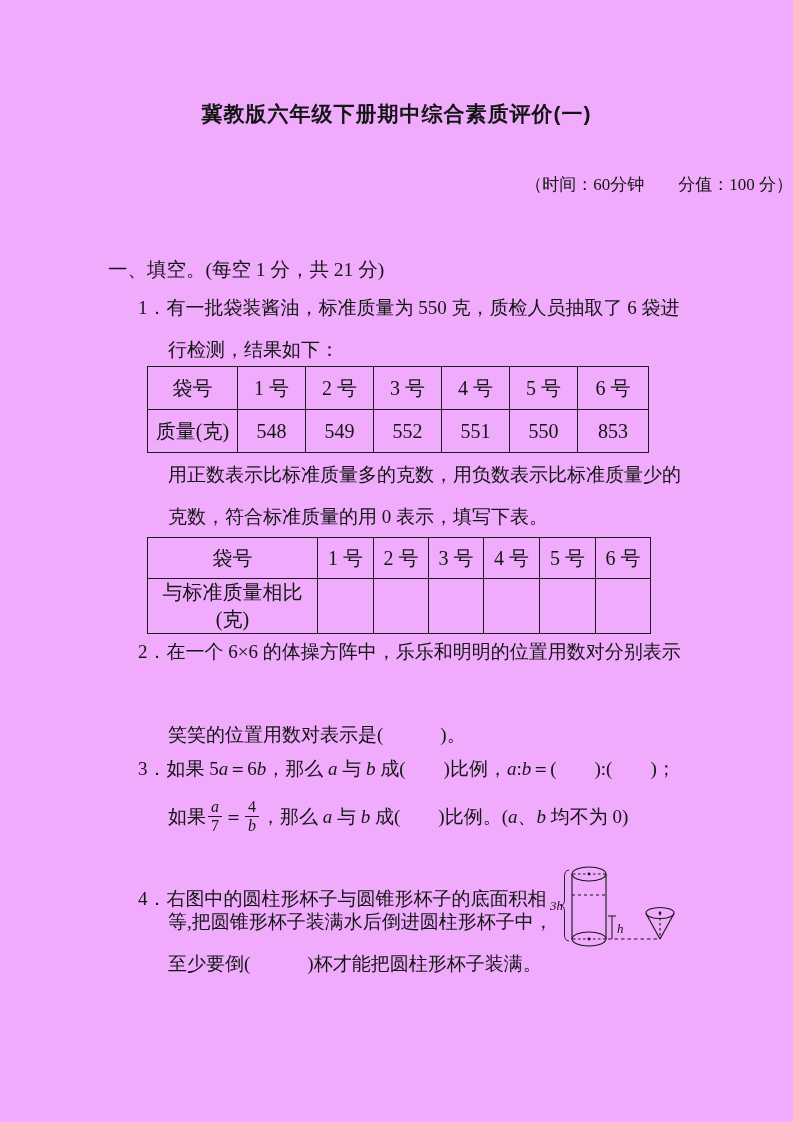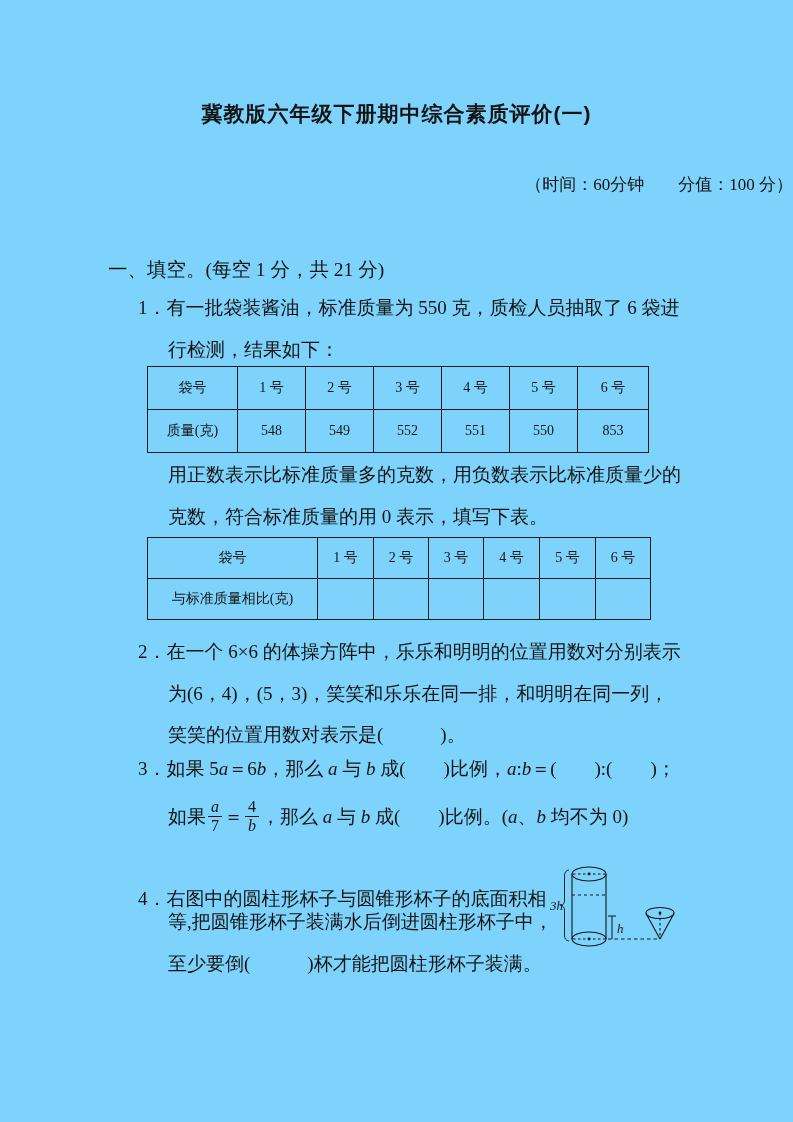--- a/index.html
+++ b/index.html
@@ -1,40 +1,40 @@
 <!DOCTYPE html>
 <html><head>
 <meta charset="utf-8">
 <style>
   html,body { margin:0; padding:0; background:#ffffff; }
   .page {
     position:relative;
     width:793px; height:1122px;
-    background:#7dd3fc;
+    background:#f0abfc;
     font-family:"Liberation Serif", "DejaVu Serif", serif;
     color:#141414;
     overflow:hidden;
   }
   .abs { position:absolute; white-space:pre; }
   .doc-title {
     left:0; right:0; top:100px;
     text-align:center;
     font-family:"Liberation Sans", "DejaVu Sans", sans-serif;
     font-weight:bold;
     font-size:21px;
     letter-spacing:1px;
   }
   .doc-meta { left:0; right:0; top:173px; text-align:right; font-size:17px; }
   .sec-heading { left:108px; top:256px; font-size:19.5px; }
   .q-line { font-size:19px; line-height:24px; }
   .paper-table {
     position:absolute;
     border-collapse:collapse;
     table-layout:fixed;
-    font-size:14px;
+    font-size:20px;
   }
   .paper-table td {
     border:1.4px solid #1c1c1c;
     text-align:center;
     vertical-align:middle;
     padding:0;
     overflow:hidden;
   }
   .t1 td { height:42px; }
   .t2 td { height:40px; }
@@ -128,21 +128,20 @@
       <td></td>
       <td></td>
       <td></td>
       <td></td>
       <td></td>
     </tr>
   </tbody>
     </table>
 
   <div class="abs q-line" style="left:138px; top:640px;">2．在一个 6×6 的体操方阵中，乐乐和明明的位置用数对分别表示</div>
-  <div class="abs q-line" style="left:168px; top:682px;">为(6，4)，(5，3)，笑笑和乐乐在同一排，和明明在同一列，</div>
   <div class="abs q-line" style="left:168px; top:723px;">笑笑的位置用数对表示是(　　　)。</div>
 
   <div class="abs q-line" style="left:138px; top:757px;">3．如果 5<span class="var">a</span>＝6<span class="var">b</span>，那么 <span class="var">a</span> 与 <span class="var">b</span> 成(　　)比例，<span class="var">a</span>:<span class="var">b</span>＝(　　):(　　)；</div>
   <div class="abs q-line" style="left:168px; top:800px;">如果<span class="frac"><span class="fnum var">a</span><span class="fden">7</span></span>＝<span class="frac"><span class="fnum">4</span><span class="fden var">b</span></span>，那么 <span class="var">a</span> 与 <span class="var">b</span> 成(　　)比例。(<span class="var">a</span>、<span class="var">b</span> 均不为 0)</div>
 
   <div class="abs q-line" style="left:138px; top:868px;margin-top:19px;">4．右图中的圆柱形杯子与圆锥形杯子的底面积相</div>
   <div class="abs q-line" style="left:168px; top:910px;">等,把圆锥形杯子装满水后倒进圆柱形杯子中，</div>
   <div class="abs q-line" style="left:168px; top:952px;">至少要倒(　　　)杯才能把圆柱形杯子装满。</div>
 
   <svg class="figure-svg" width="170" height="118" viewBox="0 0 170 118">

